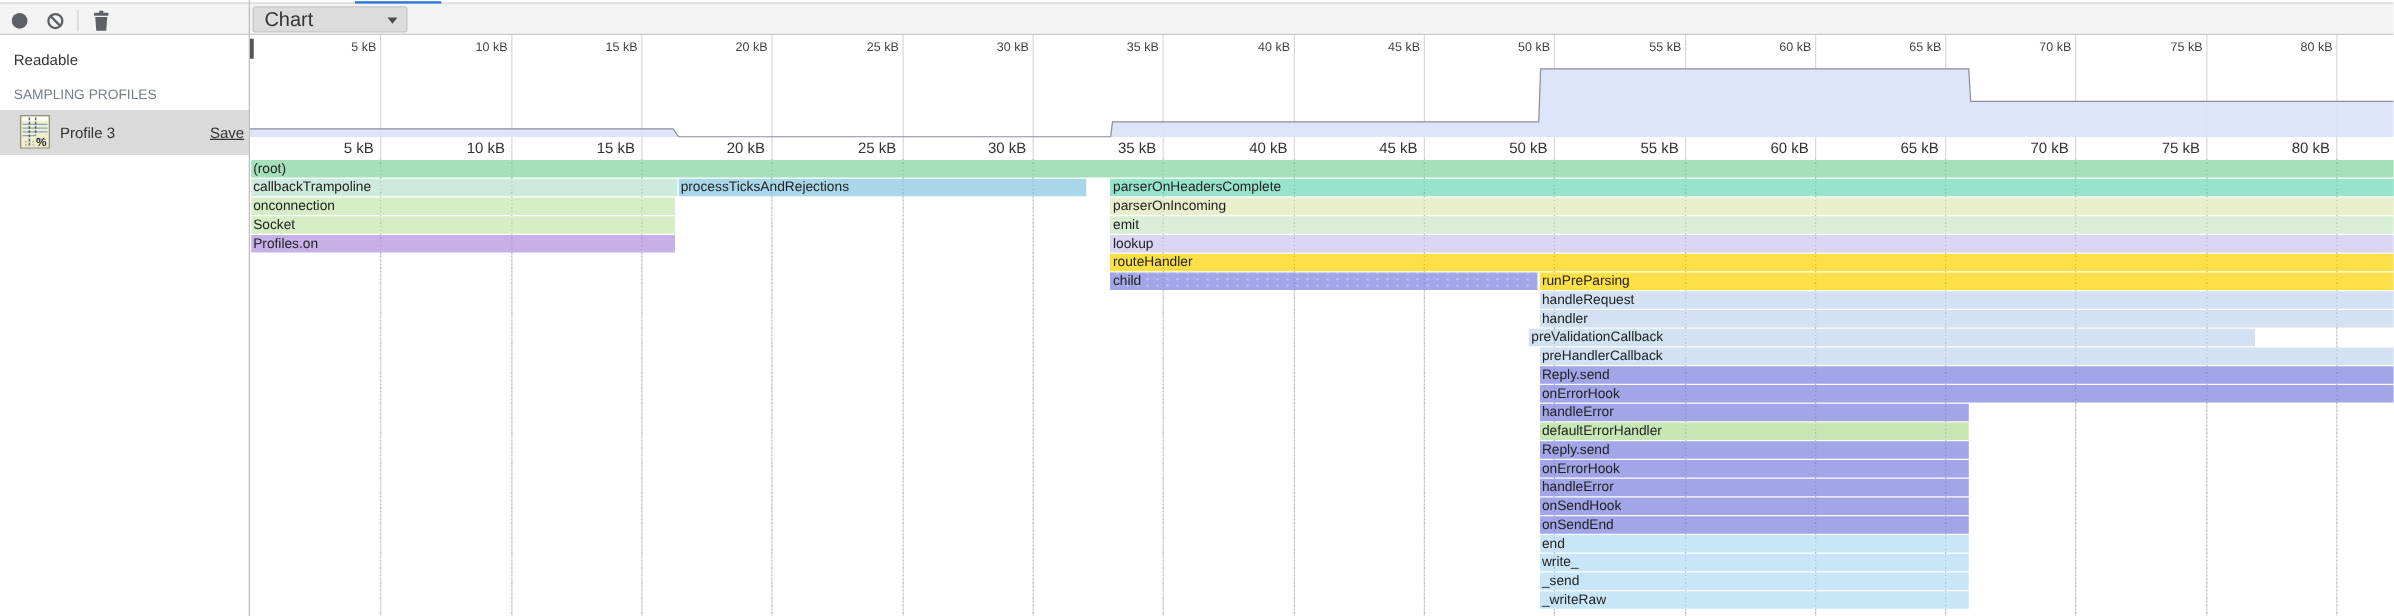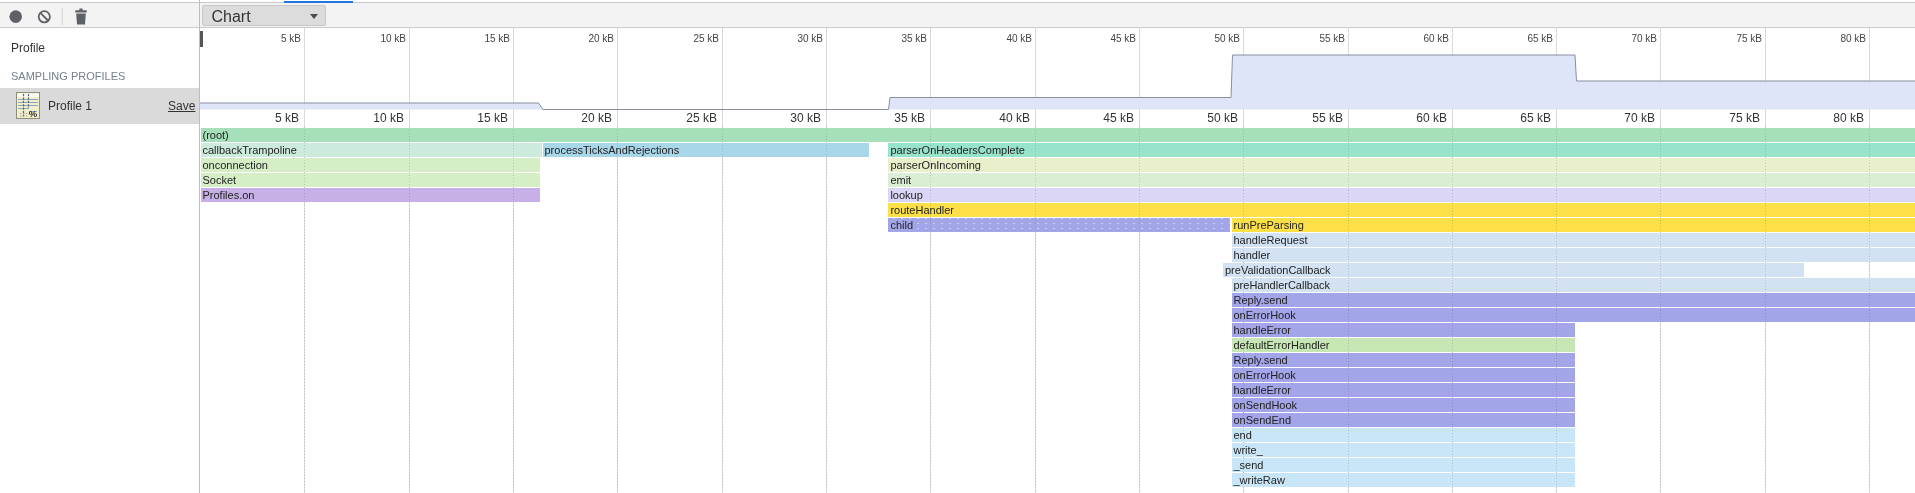--- a/index.html
+++ b/index.html
@@ -36,21 +36,21 @@
  <circle cx="44.3" cy="13.8" r="5.6" fill="none" stroke="#5d6166" stroke-width="1.8"></circle>
  <line x1="40.6" y1="10.1" x2="48" y2="17.5" stroke="#5d6166" stroke-width="1.9"></line>
  <rect x="61.8" y="4.5" width="1" height="17.5" fill="#d2d2d2"></rect>
  <g fill="#5d6166">
   <rect x="79.3" y="5.6" width="3.4" height="2.2" rx="0.5"></rect>
   <rect x="75.2" y="7.2" width="11.6" height="2.4" rx="0.6"></rect>
   <path d="M76.2 10.6 L85.8 10.6 L85 21.6 L77 21.6 Z"></path>
  </g>
 </svg>
 
-<div class="a" style="left:11px;top:41px;font-size:12px;color:#333">Profile</div>
+<div class="a" style="left:11px;top:41px;font-size:12px;color:#333">Readable</div>
 <div class="a" style="left:11px;top:69.5px;font-size:11px;color:#75808c">SAMPLING PROFILES</div>
 <div class="a" style="left:0;top:88px;width:199px;height:36px;background:#dadada"></div>
 <svg class="a" style="left:16px;top:92px" width="24" height="27" viewBox="0 0 24 27">
  <rect x="0.5" y="0.5" width="23" height="26" fill="#f1eecb" stroke="#8f8f7e"></rect>
  <rect x="1.5" y="1.5" width="21" height="3.5" fill="#fbfbf3"></rect>
  <g stroke="#8aa6c5" stroke-width="1">
   <line x1="2" y1="7.5" x2="22" y2="7.5"></line>
       <line x1="2" y1="10.5" x2="22" y2="10.5"></line>
   <line x1="2" y1="13.5" x2="22" y2="13.5"></line>
       <line x1="2" y1="16.5" x2="13" y2="16.5"></line>
@@ -59,21 +59,21 @@
  <g stroke="#55617a" stroke-width="1.2" stroke-dasharray="2.2,1.2">
   <line x1="7.5" y1="2" x2="7.5" y2="25.5"></line>
       <line x1="12.5" y1="2" x2="12.5" y2="16"></line>
  </g>
  <g stroke="#9a9a85" stroke-width="0.8" stroke-dasharray="1.5,1.5">
   <line x1="4" y1="21.5" x2="12" y2="21.5"></line>
       <line x1="4" y1="24" x2="12" y2="24"></line>
  </g>
  <text x="12.8" y="25.2" font-size="9.5" font-weight="bold" fill="#2f2f2f" font-family="Liberation Sans">%</text>
 </svg>
-<div class="a" style="left:48px;top:99px;font-size:12px;color:#333">Profile 1</div>
+<div class="a" style="left:48px;top:99px;font-size:12px;color:#333">Profile 3</div>
 <div class="a" style="left:168px;top:99px;font-size:12px;color:#333;text-decoration:underline">Save</div>
 
 <div class="a" style="left:199px;top:0;width:1px;height:493px;background:#bdbdbd"></div>
 
 <div class="a" style="left:201.5px;top:5px;width:124px;height:21px;background:#dcdcdc;border:1px solid #c6c6c6;border-radius:2px;box-sizing:border-box">
  <div style="position:absolute;left:9px;top:2px;font-size:16px;color:#333">Chart</div>
  <div style="position:absolute;right:7px;top:8px;width:0;height:0;border-left:4.5px solid transparent;border-right:4.5px solid transparent;border-top:5.5px solid #4c4c4c"></div>
 </div>
 <div class="vl" style="left:304px;top:28px;height:99px"></div>
 <div class="vl" style="left:409px;top:28px;height:99px"></div>

